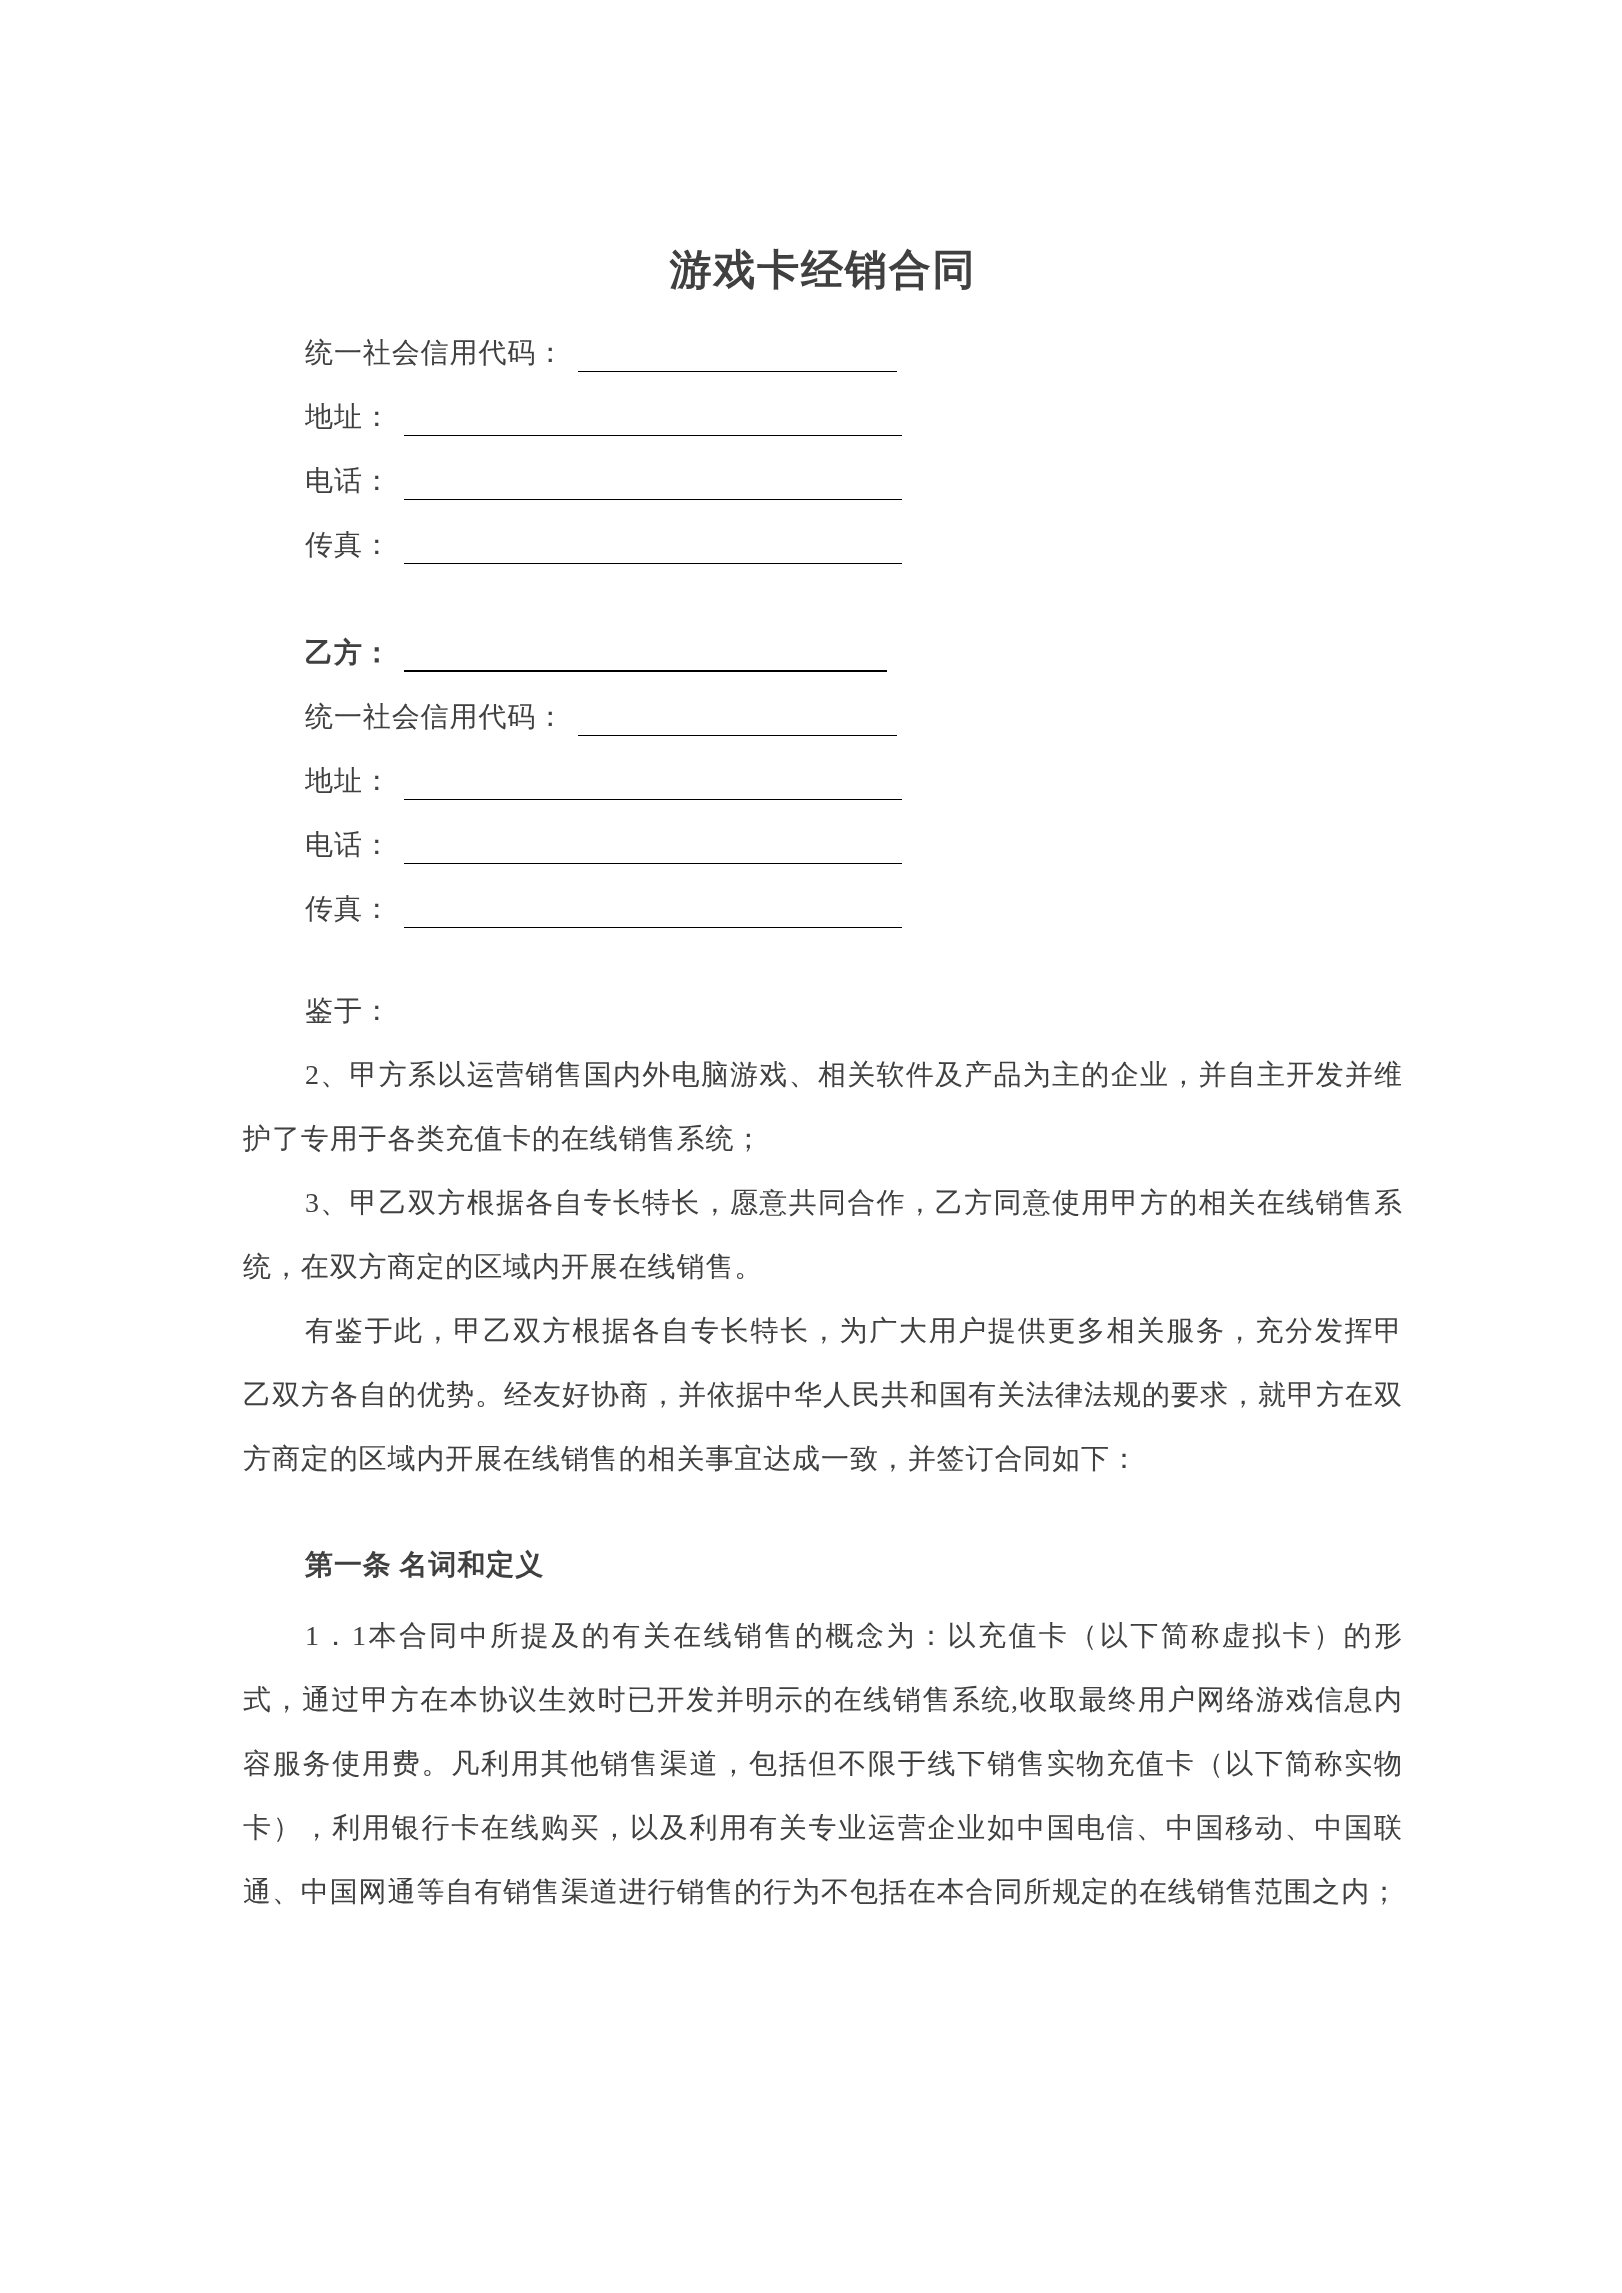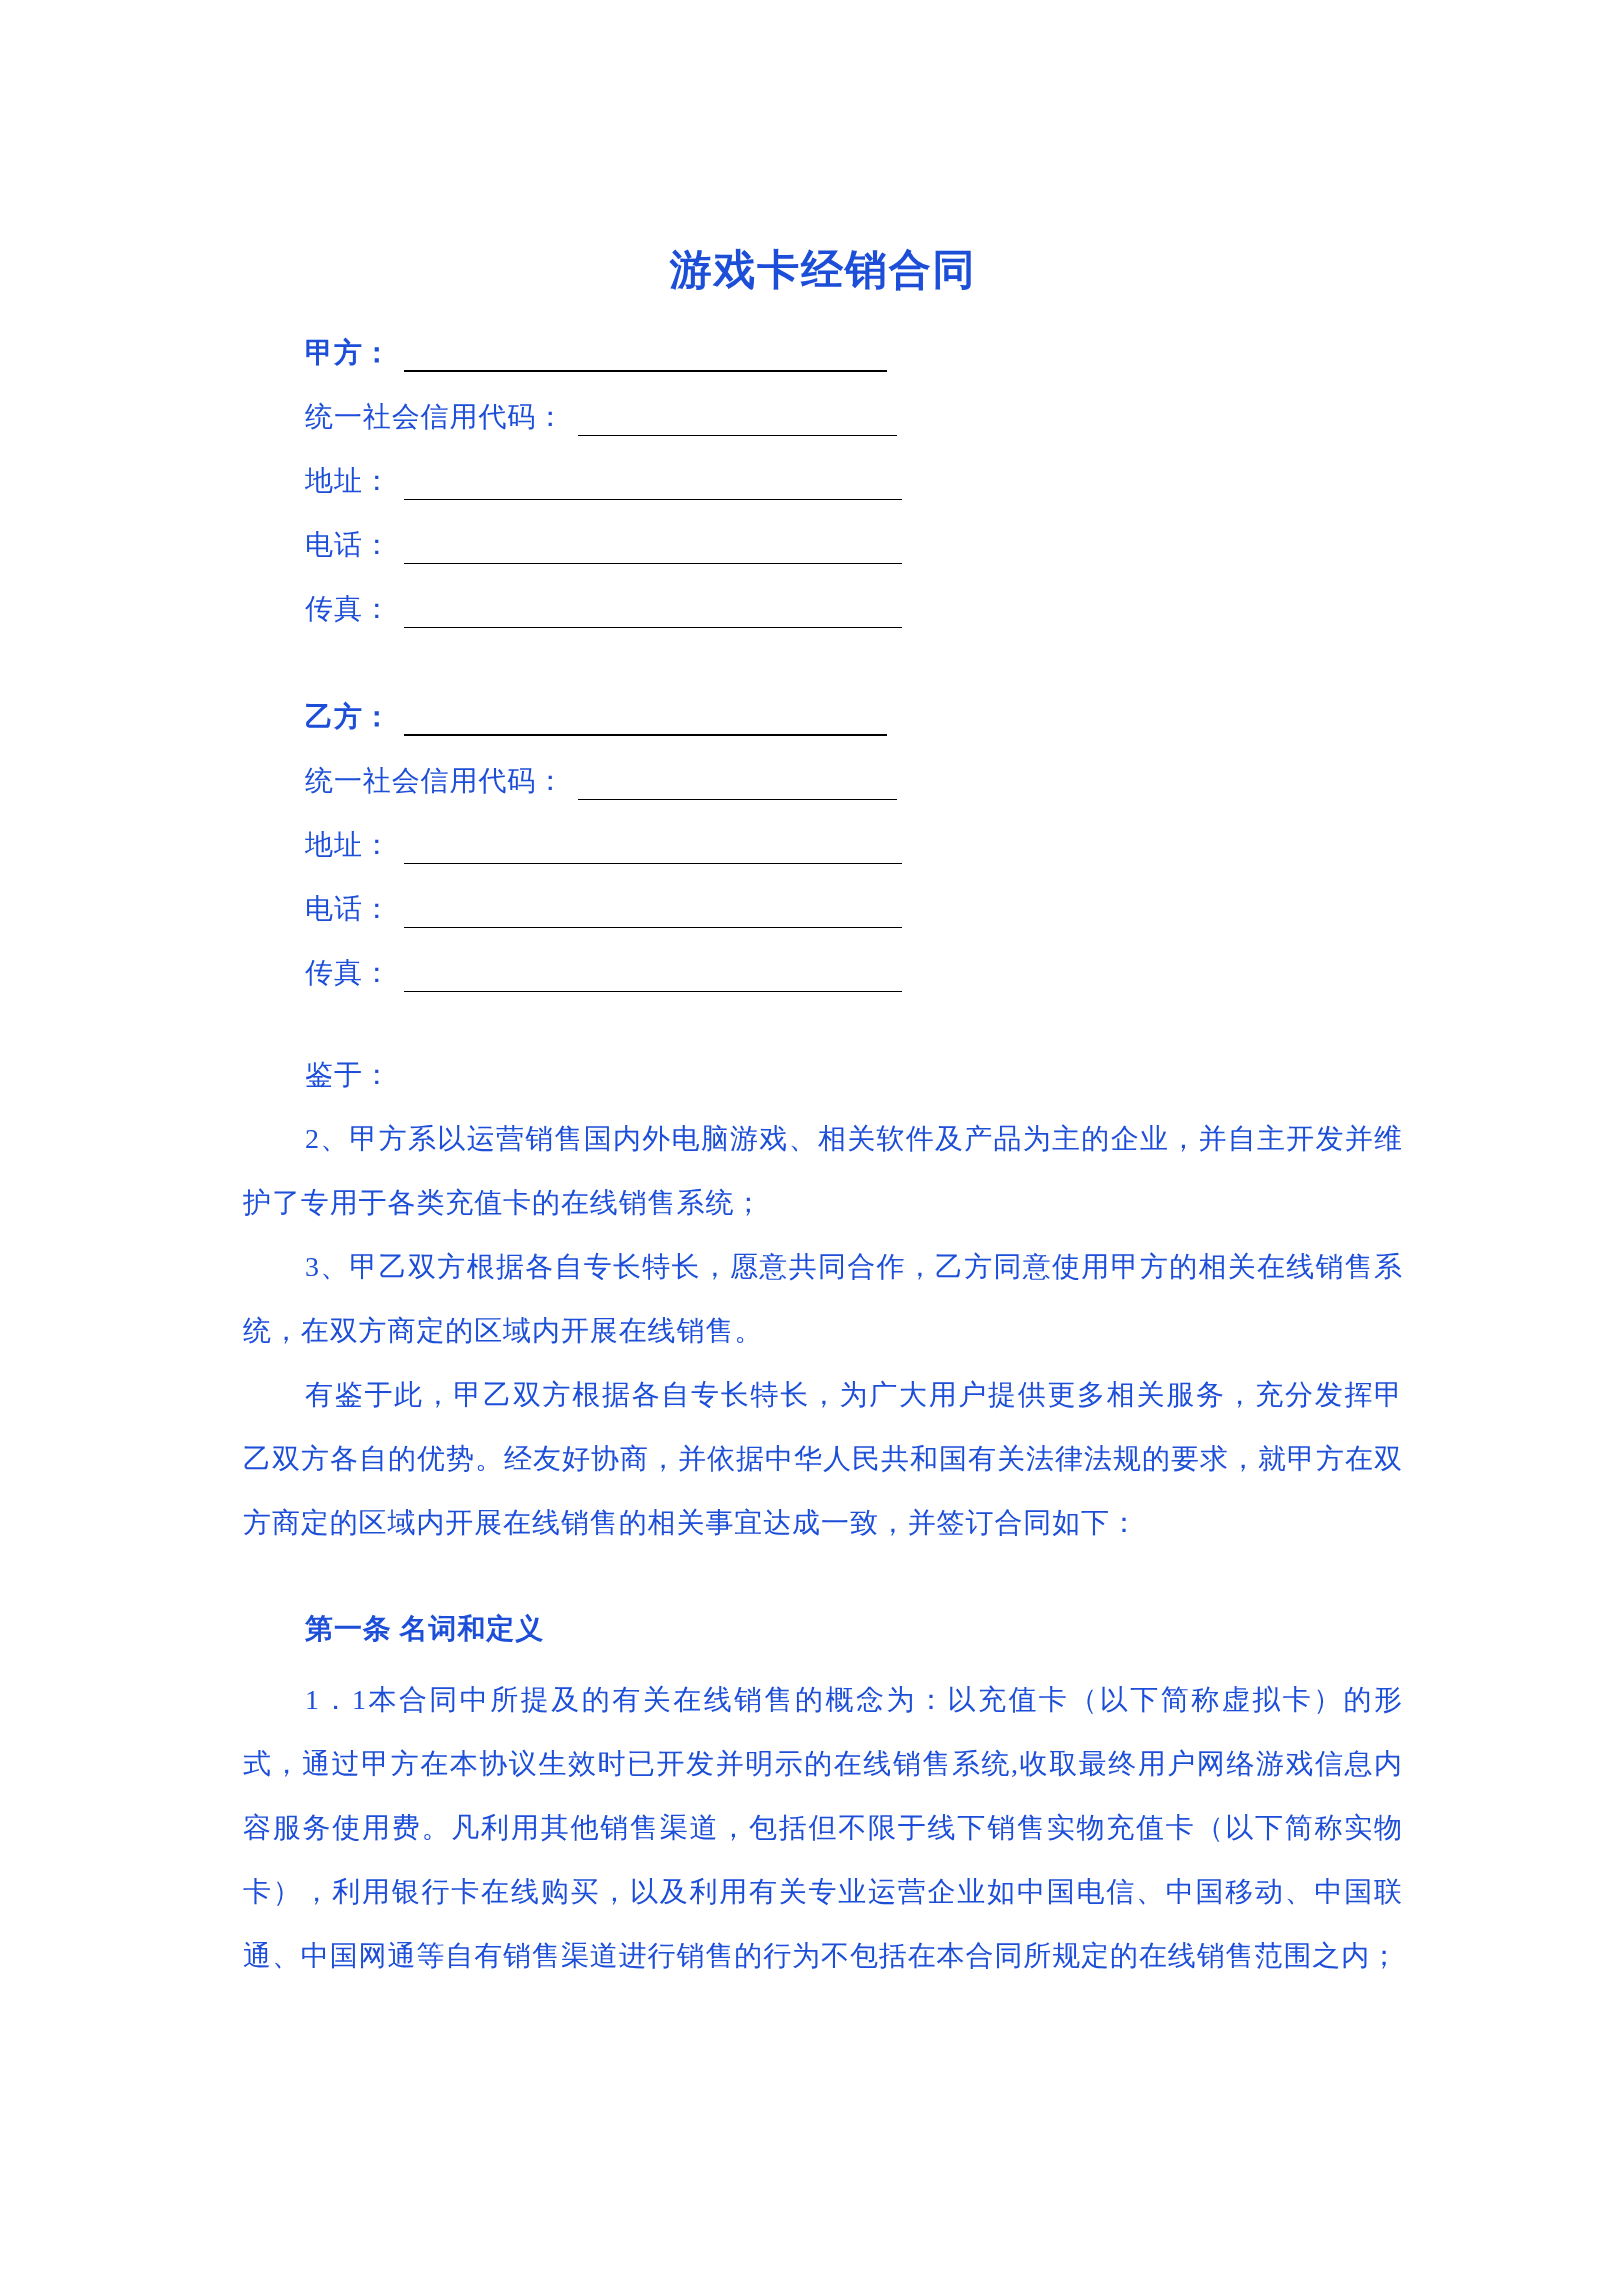--- a/index.html
+++ b/index.html
@@ -6,21 +6,21 @@
     margin: 0;
     padding: 0;
     background: #888;
   }
   .page {
     position: relative;
     width: 1623px;
     height: 2294px;
     margin: 0 auto;
     background: #ffffff;
-    color: #1d4ed8;
+    color: #404040;
     font-family: "Liberation Serif", "DejaVu Serif", serif;
     box-sizing: border-box;
     padding: 244px 220px 0 243px;
     overflow: hidden;
   }
   .doc-title {
     margin: 0 0 26px 0;
     font-family: "Liberation Sans", "DejaVu Sans", sans-serif;
     font-weight: bold;
     font-size: 42px;
@@ -73,24 +73,20 @@
 </style>
 </head>
 <body>
 
 <div class="page">
 
   <h1 class="doc-title">游戏卡经销合同</h1>
 
   <section class="party-block first">
     <div class="field-row">
-      <span class="field-label strong">甲方：</span>
-      <span class="blank bold-line w-name"></span>
-    </div>
-    <div class="field-row">
       <span class="field-label">统一社会信用代码：</span>
       <span class="blank w-code"></span>
     </div>
     <div class="field-row">
       <span class="field-label">地址：</span>
       <span class="blank w-wide"></span>
     </div>
     <div class="field-row">
       <span class="field-label">电话：</span>
       <span class="blank w-wide"></span>

